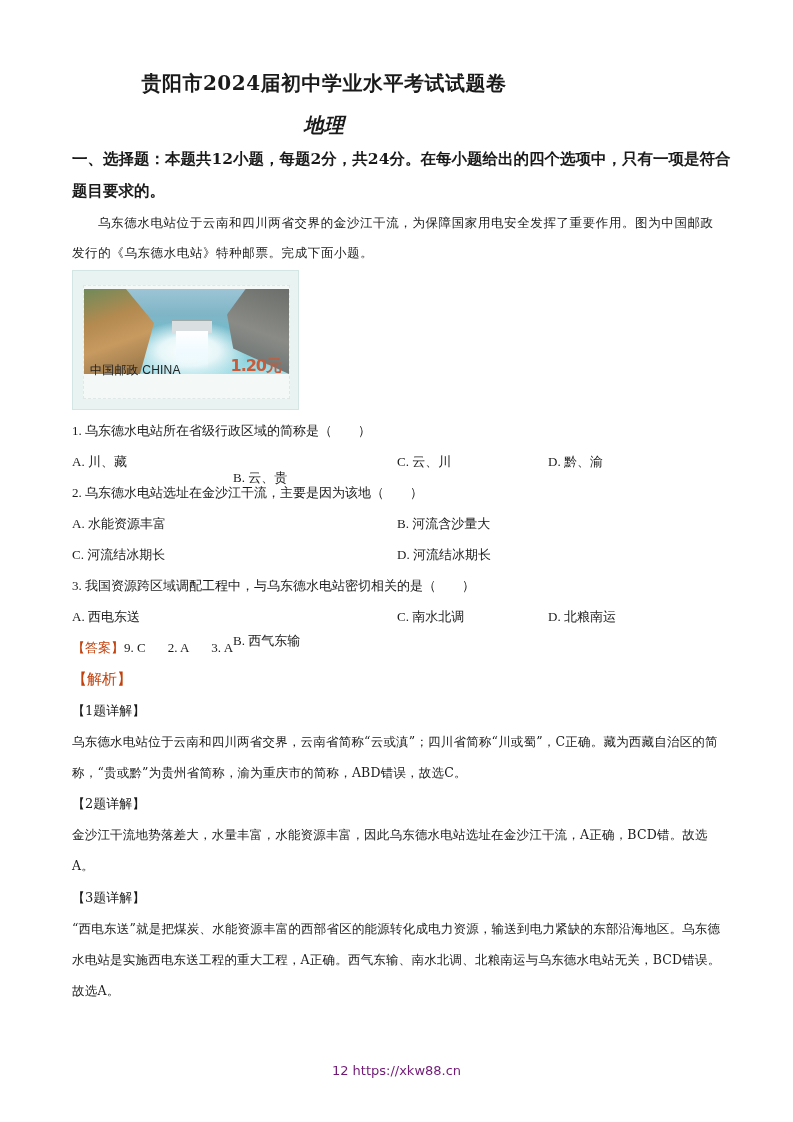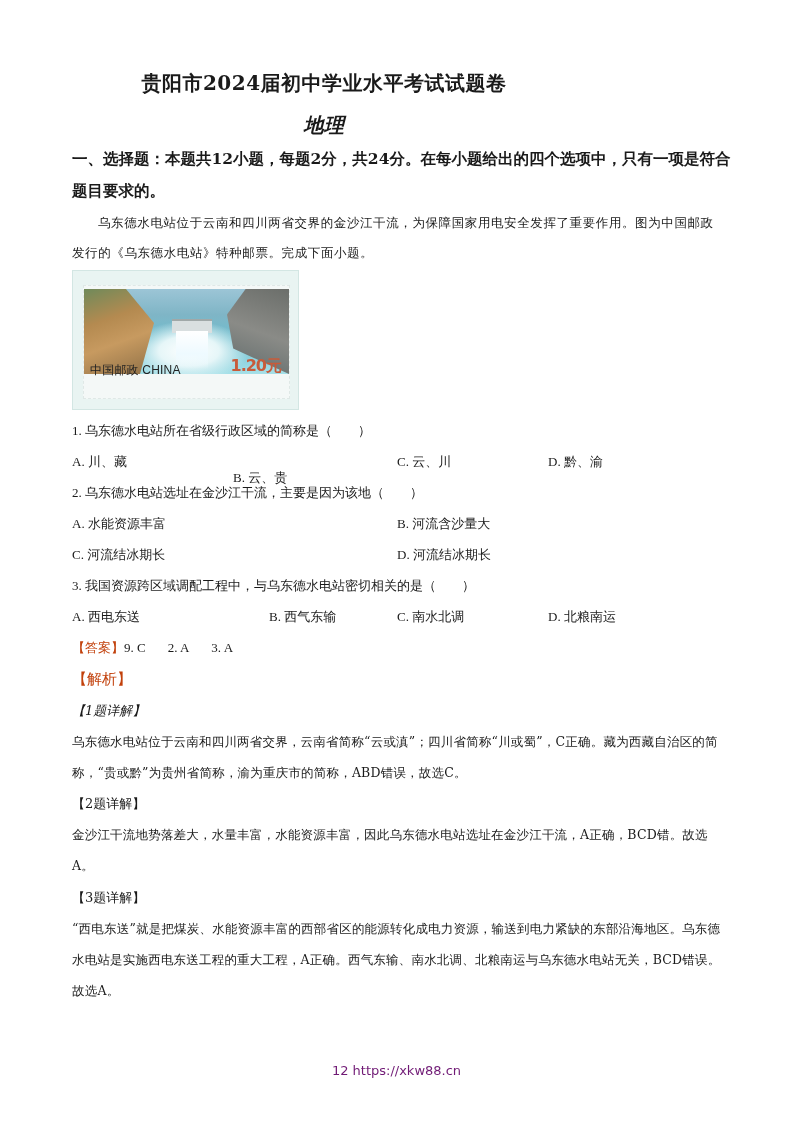--- a/index.html
+++ b/index.html
@@ -222,31 +222,31 @@
 <div class="opt col-d" style="top:452px;">D. 黔、渝</div>
 
 <div class="q" style="top:483px;">2. 乌东德水电站选址在金沙江干流，主要是因为该地（　　）</div>
 <div class="opt col-a" style="top:514px;">A. 水能资源丰富</div>
 <div class="opt col-c" style="top:514px;">B. 河流含沙量大</div>
 <div class="opt col-a" style="top:545px;">C. 河流结冰期长</div>
 <div class="opt col-c" style="top:545px;">D. 河流结冰期长</div>
 
 <div class="q" style="top:576px;">3. 我国资源跨区域调配工程中，与乌东德水电站密切相关的是（　　）</div>
 <div class="opt col-a" style="top:607px;">A. 西电东送</div>
-<div class="opt col-b" style="top:607px;margin-left:36px;">B. 西气东输</div>
+<div class="opt col-b" style="top:631px;">B. 西气东输</div>
 <div class="opt col-c" style="top:607px;">C. 南水北调</div>
 <div class="opt col-d" style="top:607px;">D. 北粮南运</div>
 
 <div class="answer-line">
   <span class="label-blue">【答案】</span><span class="ans">9. C</span><span class="ans">2. A</span><span class="ans">3. A</span>
 </div>
 
 <div class="jiexi label-blue">【解析】</div>
 
-<div class="detail-head" style="top:701px;font-style:italic;">【1题详解】</div>
+<div class="detail-head" style="top:701px;">【1题详解】</div>
 <div class="detail-text" style="top:726px;">乌东德水电站位于云南和四川两省交界，云南省简称“云或滇”；四川省简称“川或蜀”，C正确。藏为西藏自治区的简称，“贵或黔”为贵州省简称，渝为重庆市的简称，ABD错误，故选C。</div>
 
 <div class="detail-head" style="top:794px;">【2题详解】</div>
 <div class="detail-text" style="top:819px;">金沙江干流地势落差大，水量丰富，水能资源丰富，因此乌东德水电站选址在金沙江干流，A正确，BCD错。故选A。</div>
 
 <div class="detail-head" style="top:888px;">【3题详解】</div>
 <div class="detail-text" style="top:913px;">“西电东送”就是把煤炭、水能资源丰富的西部省区的能源转化成电力资源，输送到电力紧缺的东部沿海地区。乌东德水电站是实施西电东送工程的重大工程，A正确。西气东输、南水北调、北粮南运与乌东德水电站无关，BCD错误。故选A。</div>
 
 <div class="footer">
   <span>12</span>

